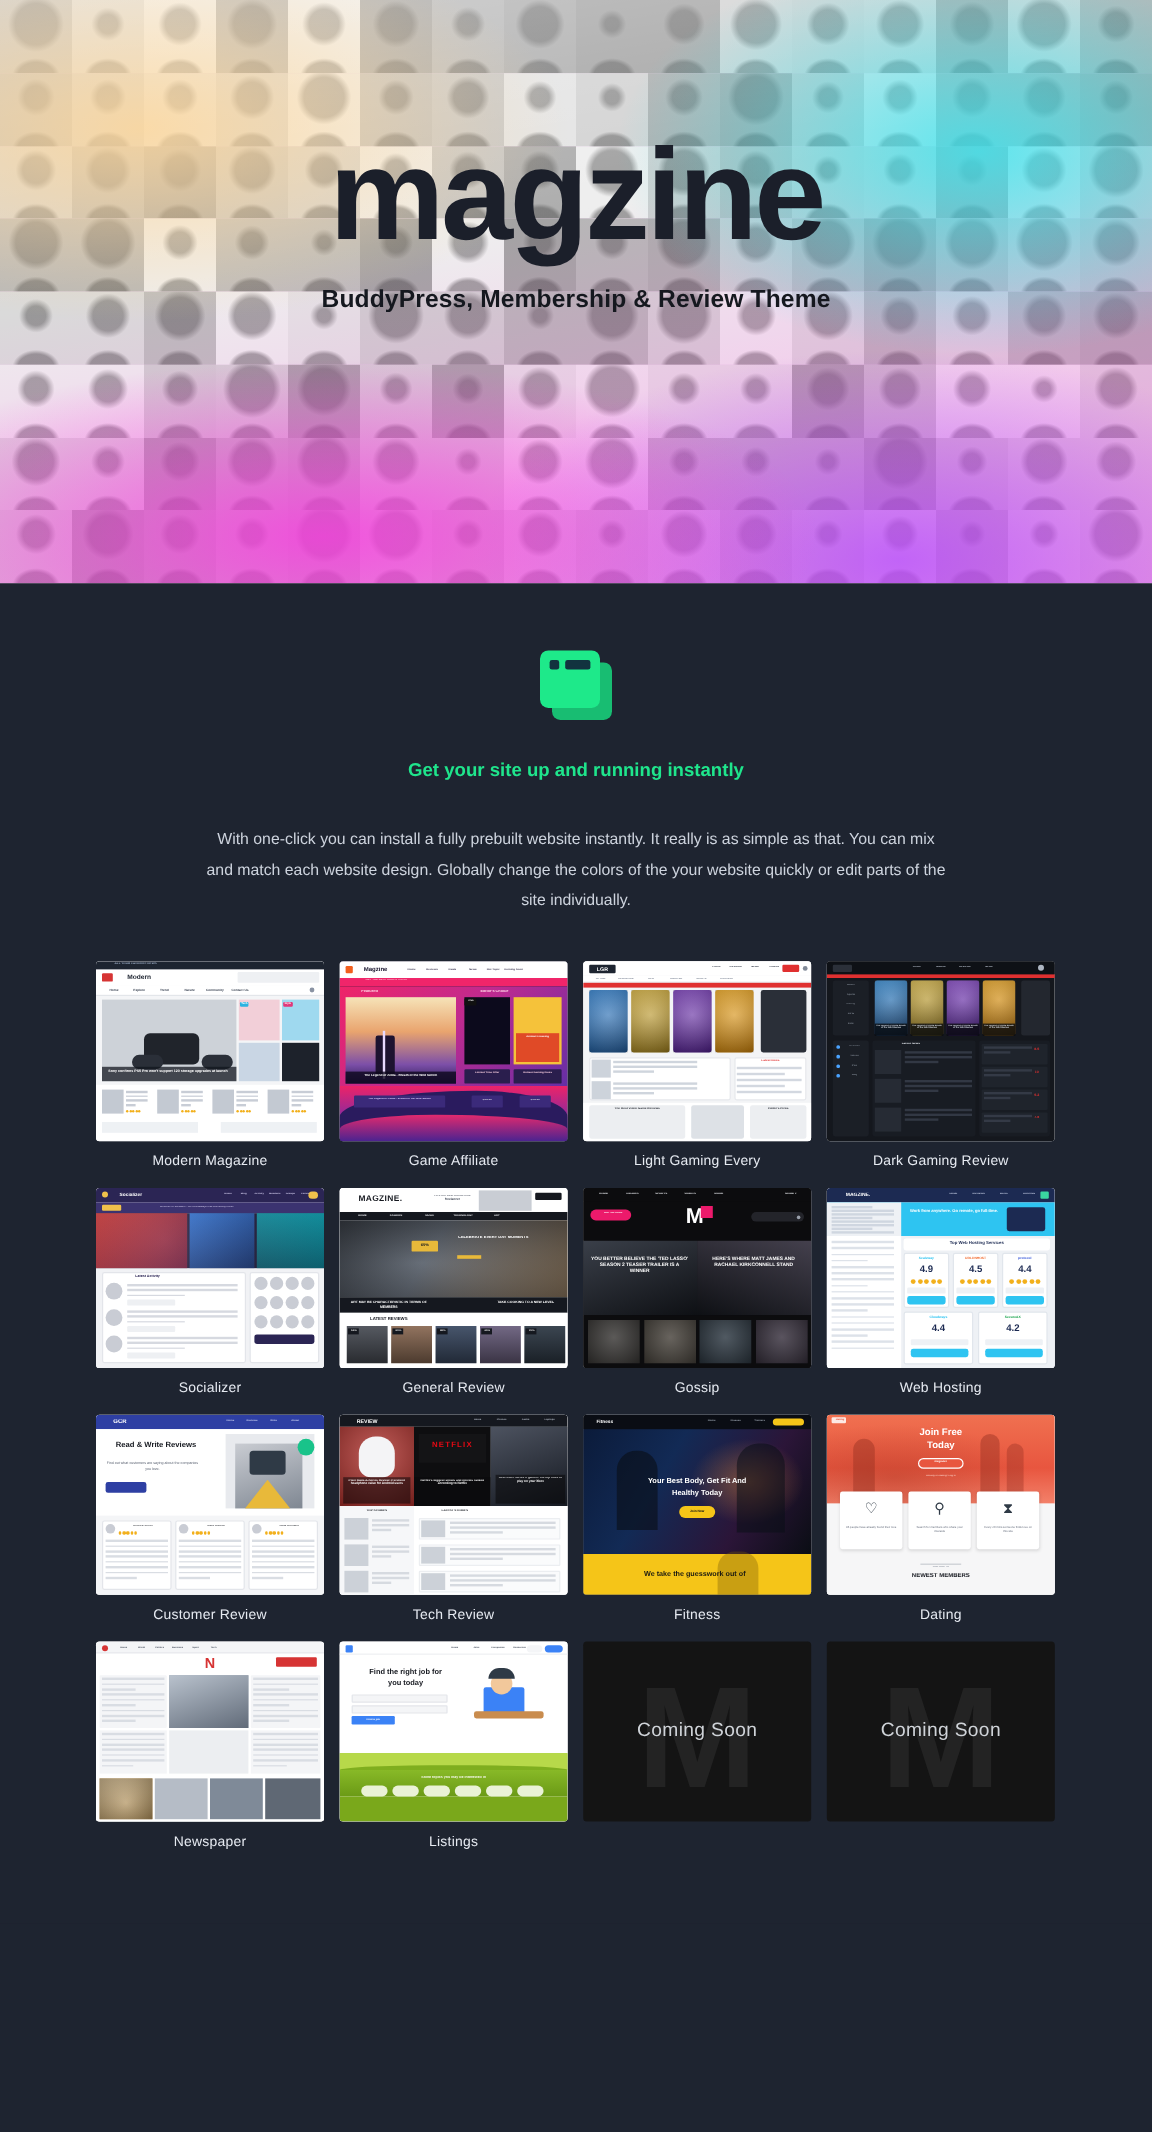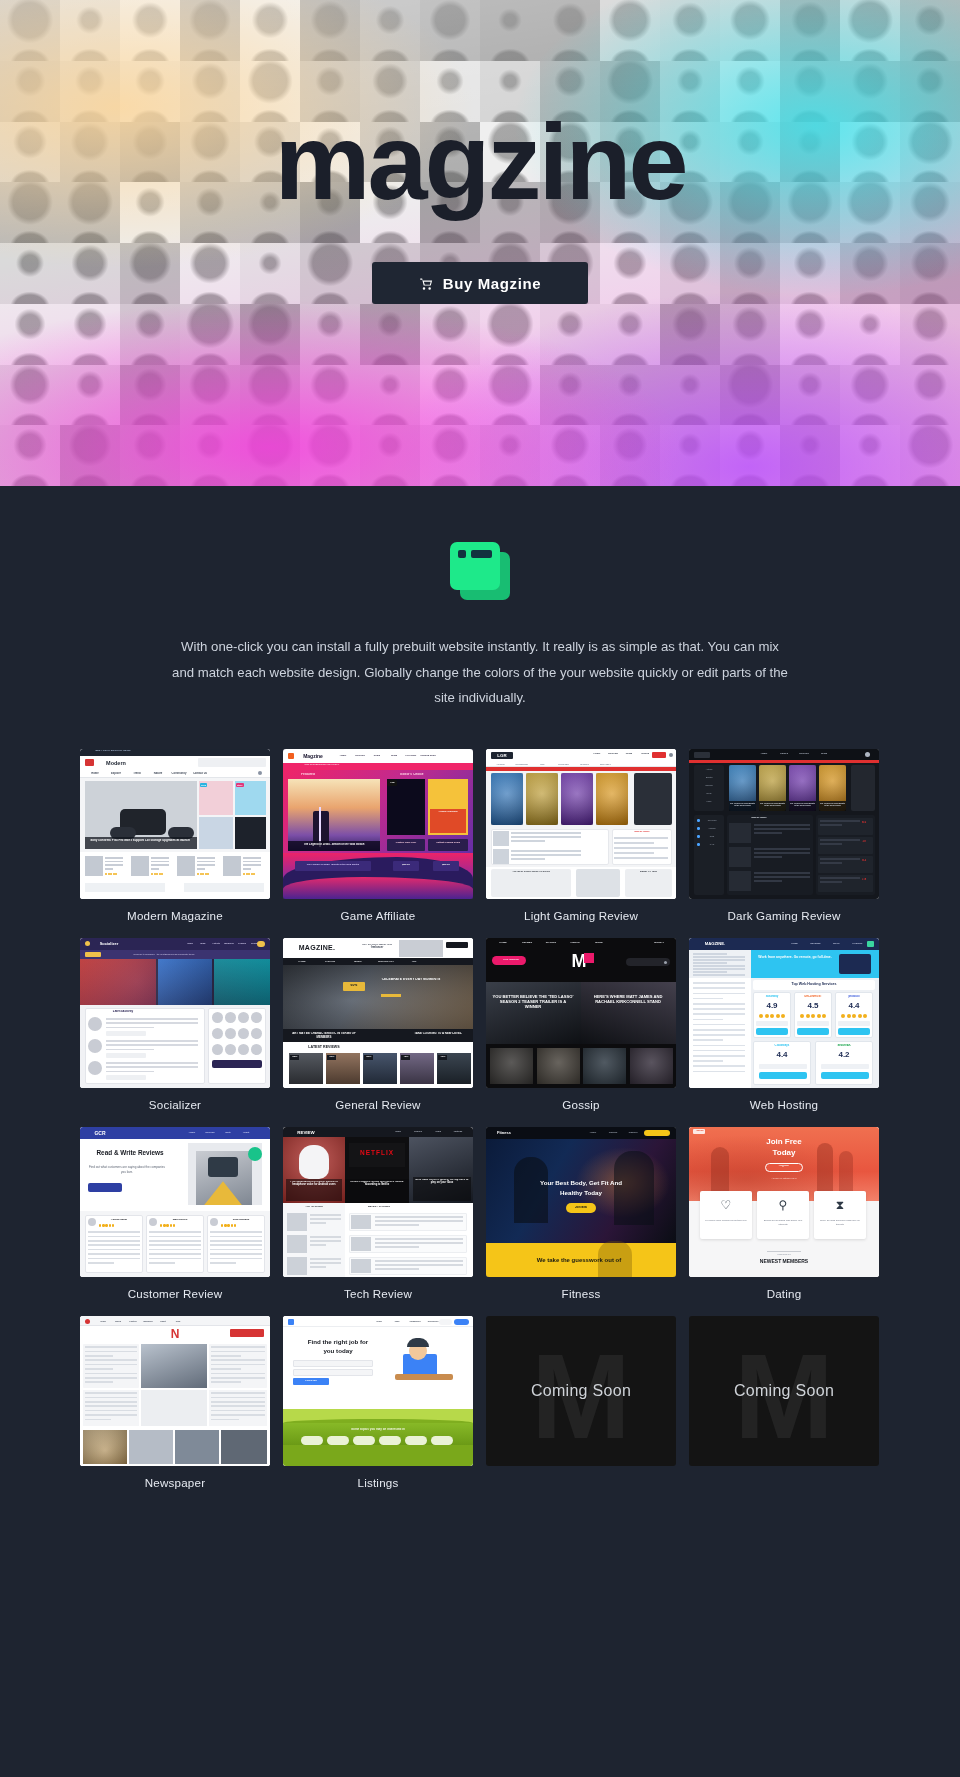--- a/index.html
+++ b/index.html
@@ -327,42 +327,38 @@
       <i style="background: radial-gradient(circle at 50% 33%, rgba(90, 90, 90, 0.55) 11.956%, rgba(90, 90, 90, 0) 23.956%), radial-gradient(46% 34% at 50% 104%, rgba(70, 70, 70, 0.5) 55%, rgba(70, 70, 70, 0) 72%), rgb(208, 208, 208);"></i>
       <i style="background: radial-gradient(circle at 50% 33%, rgba(90, 90, 90, 0.55) 18.1758%, rgba(90, 90, 90, 0) 30.1758%), radial-gradient(46% 34% at 50% 104%, rgba(70, 70, 70, 0.5) 55%, rgba(70, 70, 70, 0) 72%), rgb(226, 226, 226);"></i>
       <i style="background: radial-gradient(circle at 50% 33%, rgba(90, 90, 90, 0.55) 10.16%, rgba(90, 90, 90, 0) 22.16%), radial-gradient(46% 34% at 50% 104%, rgba(70, 70, 70, 0.5) 55%, rgba(70, 70, 70, 0) 72%), rgb(185, 185, 185);"></i>
       <i style="background: radial-gradient(circle at 50% 33%, rgba(90, 90, 90, 0.55) 12.375%, rgba(90, 90, 90, 0) 24.375%), radial-gradient(46% 34% at 50% 104%, rgba(70, 70, 70, 0.5) 55%, rgba(70, 70, 70, 0) 72%), rgb(226, 226, 226);"></i>
       <i style="background: radial-gradient(circle at 50% 33%, rgba(90, 90, 90, 0.55) 34.0257%, rgba(90, 90, 90, 0) 46.0257%), radial-gradient(46% 34% at 50% 104%, rgba(70, 70, 70, 0.5) 55%, rgba(70, 70, 70, 0) 72%), rgb(216, 216, 216);"></i>
     </div>
   <div class="hero-tint"></div>
 
   <div class="hero-inner">
     <h1 class="hero-logo">magzine</h1>
+    <p class="hero-tagline">BuddyPress, Membership &amp; Review Theme</p>
 
     <div class="hero-buttons">
-      <button class="btn btn-buy">
-        <svg viewBox="0 0 24 24" aria-hidden="true">
-          <path d="M2 4h3l1 3h15l-2.2 8H7.5L5.2 6H2V4zm5.8 5 1.4 5h8.2l1.3-5H7.8zM8 18a2 2 0 110 4 2 2 0 010-4zm9 0a2 2 0 110 4 2 2 0 010-4z"></path>
-        </svg>
-        <span>Buy Magzine</span>
-      </button>
 
     </div>
   </div>
 </header>
 
 <section class="section">
 
   <div class="sec-icon">
     <span class="back"></span>
     <span class="front"></span>
     <span class="dot"></span>
     <span class="bar"></span>
   </div>
 
+  <p class="sec-sub">Get your site up and running instantly</p>
   <p class="sec-body">With one-click you can install a fully prebuilt website instantly. It really is as simple as that. You can mix and match each website design. Globally change the colors of the your website quickly or edit parts of the site individually.</p>
 
   <div class="grid" id="demo-grid">
       <div class="tile">
         <a class="thumb">
           <div class="m">
             <div style="position:absolute;left:0px;top:0px;width:190px;height:150px;background:#f4f5f7;"></div>
             <div style="position:absolute;left:0px;top:0px;width:190px;height:7px;background:#1d2430;"></div>
             <div style="position:absolute;left:3px;top:1.2px;width:60px;font-size:2.6px;color:#9fb0c9;font-weight:700;line-height:1.15;overflow:hidden;">ALL YOUR FAVORITE NEWS</div>
             <div style="position:absolute;left:0px;top:7px;width:190px;height:13px;background:#fff;"></div>
@@ -529,21 +525,21 @@
             <div style="position:absolute;left:128px;top:103px;width:40px;height:1.6px;background:#d3d8e0;"></div>
             <div style="position:absolute;left:128px;top:108px;width:54px;height:1.6px;background:#d3d8e0;"></div>
             <div style="position:absolute;left:0px;top:118px;width:190px;height:32px;background:#fff;"></div>
             <div style="position:absolute;left:5px;top:120px;width:80px;height:28px;background:#eceef1;border-radius:2px"></div>
             <div style="position:absolute;left:90px;top:120px;width:44px;height:28px;background:#dde1e6;border-radius:2px"></div>
             <div style="position:absolute;left:139px;top:120px;width:47px;height:28px;background:#eceef1;border-radius:2px"></div>
             <div style="position:absolute;left:7px;top:122px;width:76px;font-size:2.6px;color:#2a2f38;font-weight:700;line-height:1.15;overflow:hidden;">The Best Video Game Reviews</div>
             <div style="position:absolute;left:141px;top:122px;width:43px;font-size:2.6px;color:#2a2f38;font-weight:700;line-height:1.15;overflow:hidden;">Editor's Picks</div>
           </div>
         </a>
-        <div class="tile-label">Light Gaming Review</div>
+        <div class="tile-label">Light Gaming Every</div>
       </div>
       <div class="tile">
         <a class="thumb">
           <div class="m">
             <div style="position:absolute;left:0px;top:0px;width:190px;height:150px;background:#14171d;"></div>
             <div style="position:absolute;left:0px;top:0px;width:190px;height:11px;background:#0e1116;"></div>
             <div style="position:absolute;left:5px;top:2.5px;width:16px;height:6px;background:#2b3039;border-radius:1px"></div>
             <div style="position:absolute;left:66px;top:3.3px;width:18px;font-size:2.4px;color:#aeb6c2;font-weight:600;line-height:1.15;overflow:hidden;">Home</div>
             <div style="position:absolute;left:86px;top:3.3px;width:18px;font-size:2.4px;color:#aeb6c2;font-weight:600;line-height:1.15;overflow:hidden;">Games</div>
             <div style="position:absolute;left:106px;top:3.3px;width:18px;font-size:2.4px;color:#aeb6c2;font-weight:600;line-height:1.15;overflow:hidden;">Reviews</div>

